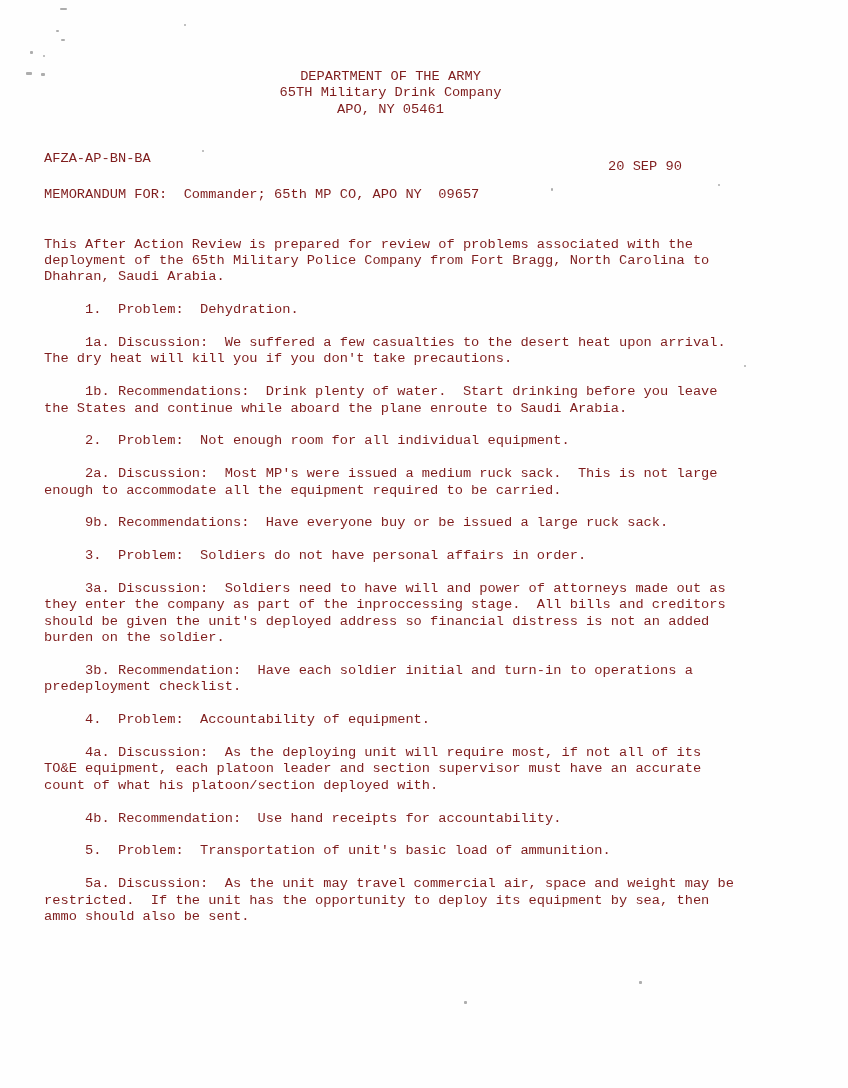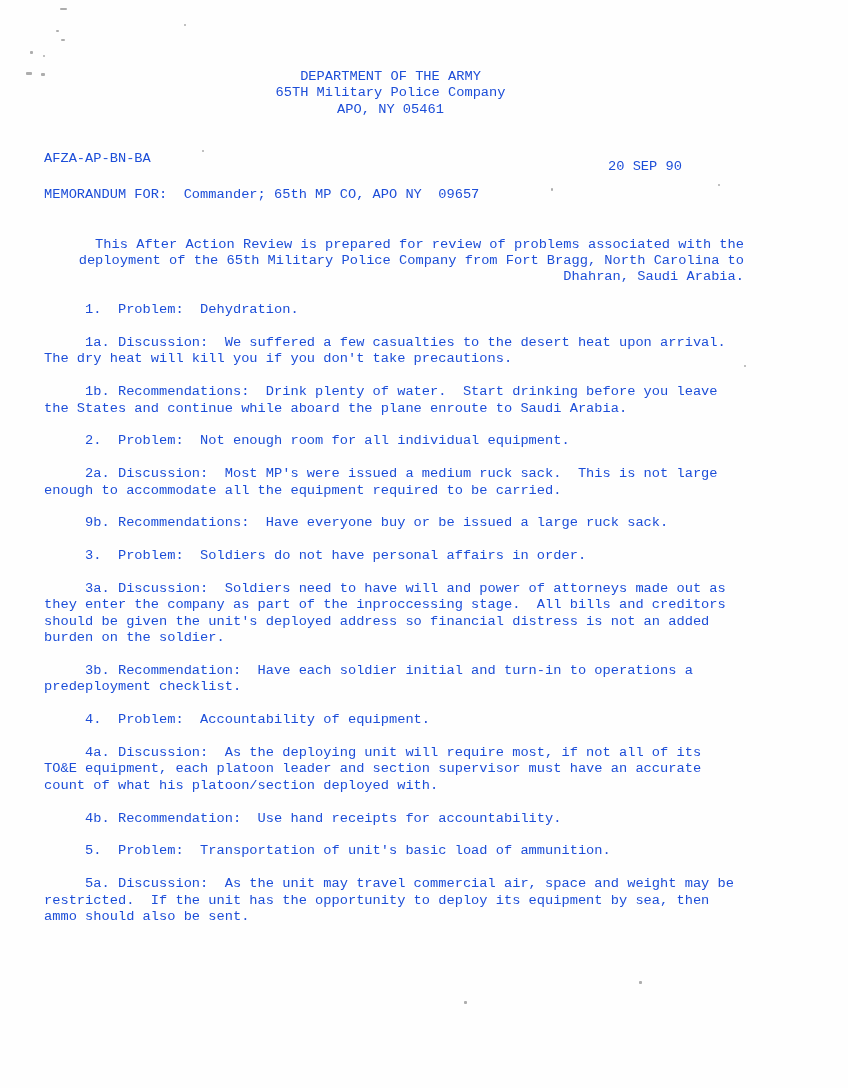--- a/index.html
+++ b/index.html
@@ -9,21 +9,21 @@
   }
   .page {
     position: relative;
     width: 848px;
     height: 1088px;
     background: #fefefe;
     overflow: hidden;
     font-family: "Liberation Mono", "DejaVu Sans Mono", monospace;
     font-size: 13.7px;
     line-height: 16.4px;
-    color: #1d4ed8;
+    color: #7f1d1d;
   }
   .content {
     position: absolute;
     left: 44px;
     top: 69px;
     width: 700px;
   }
   .line, .para {
     white-space: pre;
   }
@@ -46,38 +46,37 @@
     margin-top: 20px;
   }
   .subject-line {
     margin-top: 16.4px;
   }
   .body-block .para {
     margin: 16.4px 0 0 0;
   }
   .body-block .para.first {
     margin-top: 32.8px;
-    text-align: right;
   }
   .speck {
     position: absolute;
     background: #6a6a6a;
     opacity: 0.55;
     border-radius: 1px;
   }
 </style>
 </head>
 <body>
 
 <div class="page">
   <div class="content">
 
     <div class="letterhead">
       <div class="line">DEPARTMENT OF THE ARMY</div>
-      <div class="line">65TH Military Police Company</div>
+      <div class="line">65TH Military Drink Company</div>
       <div class="line">APO, NY 05461</div>
     </div>
 
     <div class="ref-line">
       <span class="line">AFZA-AP-BN-BA</span>
       <span class="line ref-date">20 SEP 90</span>
     </div>
 
     <div class="line memo-for-line">MEMORANDUM FOR:  Commander; 65th MP CO, APO NY  09657</div>
 

